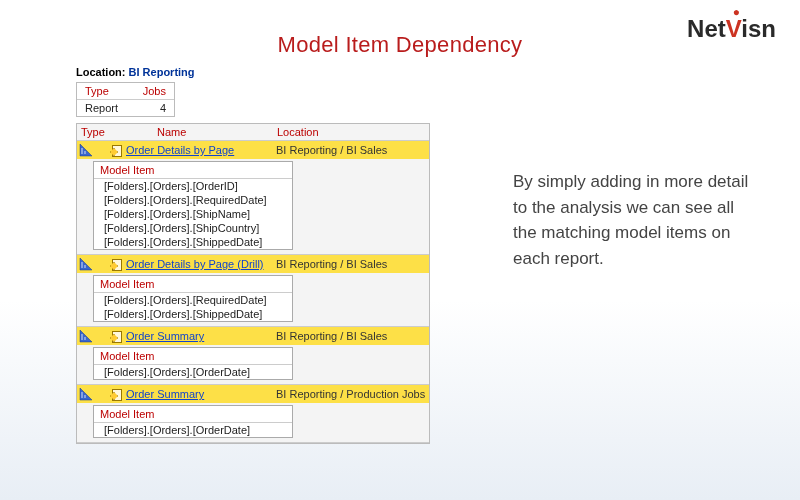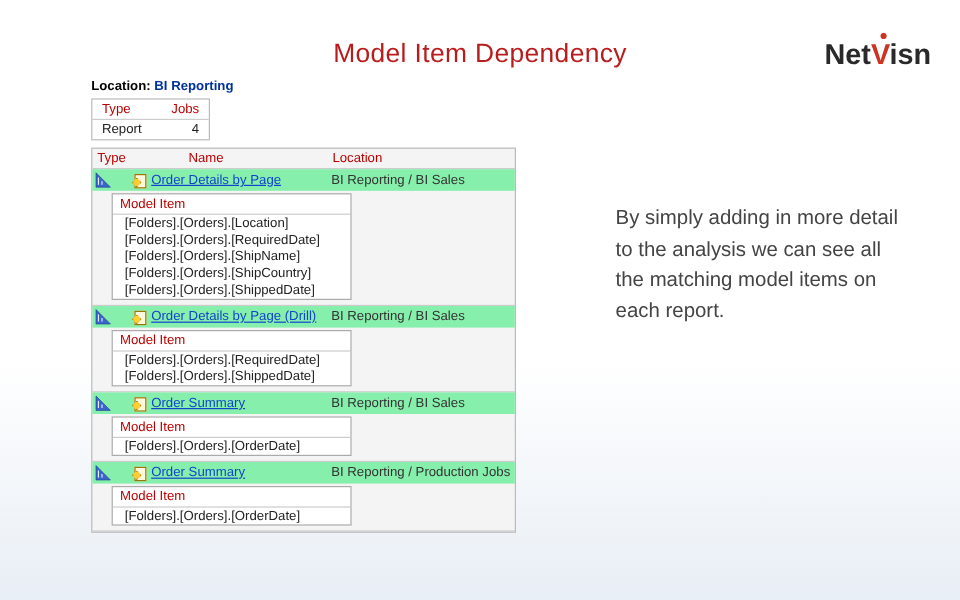--- a/index.html
+++ b/index.html
@@ -5,21 +5,21 @@
   * { box-sizing: border-box; margin: 0; padding: 0; }
   body {
     width: 800px; height: 500px;
     font-family: Arial, Helvetica, sans-serif;
     background: linear-gradient(to bottom, #ffffff 0%, #ffffff 60%, #e8eef5 100%);
     position: relative;
     font-size: 12px;
     color: #222;
   }
   .logo {
-    position: absolute; top: 32px; right: 24px;
+    position: absolute; top: 15px; right: 24px;
     font-size: 24px; font-weight: 700;
     color: #2a2a2a;
   }
   .logo .v { color: #cc3322; position: relative; }
   .logo .dot { color: #cc3322; position: absolute; top: -10px; left: 7px; font-size: 12px; }
   .title {
     text-align: center; font-size: 22px; font-weight: 400;
     color: #b91c1c; margin-top: 32px; letter-spacing: 0.3px;
   }
   .location-line {
@@ -50,21 +50,21 @@
     display: flex; padding: 2px 4px; color: #bb0000;
     border-bottom: 1px solid #ccc;
   }
   .report-header .col-type { width: 36px; }
   .report-header .col-name { width: 160px; padding-left: 40px; }
   .report-header .col-loc { }
   .report-group { border-bottom: 1px solid #ccc; }
   .report-row {
     display: flex; align-items: center;
     padding: 2px 2px 2px 2px;
-    background: #86efac;
+    background: #fde047;
   }
   .tri-icon {
     width: 14px; height: 14px; flex: 0 0 14px;
     margin-right: 1px;
   }
   .tri-icon svg { width: 14px; height: 14px; }
   .doc-icon {
     width: 14px; height: 12px; flex: 0 0 14px;
     margin-right: 2px; margin-left: 16px;
     position: relative;
@@ -138,21 +138,21 @@
                 <polygon points="1,1 13,13 1,13" fill="#3a66cc" stroke="#1a3a88" stroke-width="0.5"></polygon>
                 <line x1="3" y1="11" x2="3" y2="5" stroke="#fff" stroke-width="0.8"></line>
                 <line x1="6" y1="11" x2="6" y2="8" stroke="#fff" stroke-width="0.8"></line>
               </svg></span>
             <span class="doc-icon"></span>
             <span class="report-name">Order Details by Page</span>
             <span class="report-loc">BI Reporting / BI Sales</span>
           </div>
           <div class="model-box">
             <div class="mhdr">Model Item</div>
-            <div class="mitem">[Folders].[Orders].[Location]</div>
+            <div class="mitem">[Folders].[Orders].[OrderID]</div>
             <div class="mitem">[Folders].[Orders].[RequiredDate]</div>
             <div class="mitem">[Folders].[Orders].[ShipName]</div>
             <div class="mitem">[Folders].[Orders].[ShipCountry]</div>
             <div class="mitem">[Folders].[Orders].[ShippedDate]</div>
           </div>
         </div>
         <div class="report-group">
           <div class="report-row">
             <span class="tri-icon"><svg viewBox="0 0 14 14">
                 <polygon points="1,1 13,13 1,13" fill="#3a66cc" stroke="#1a3a88" stroke-width="0.5"></polygon>

